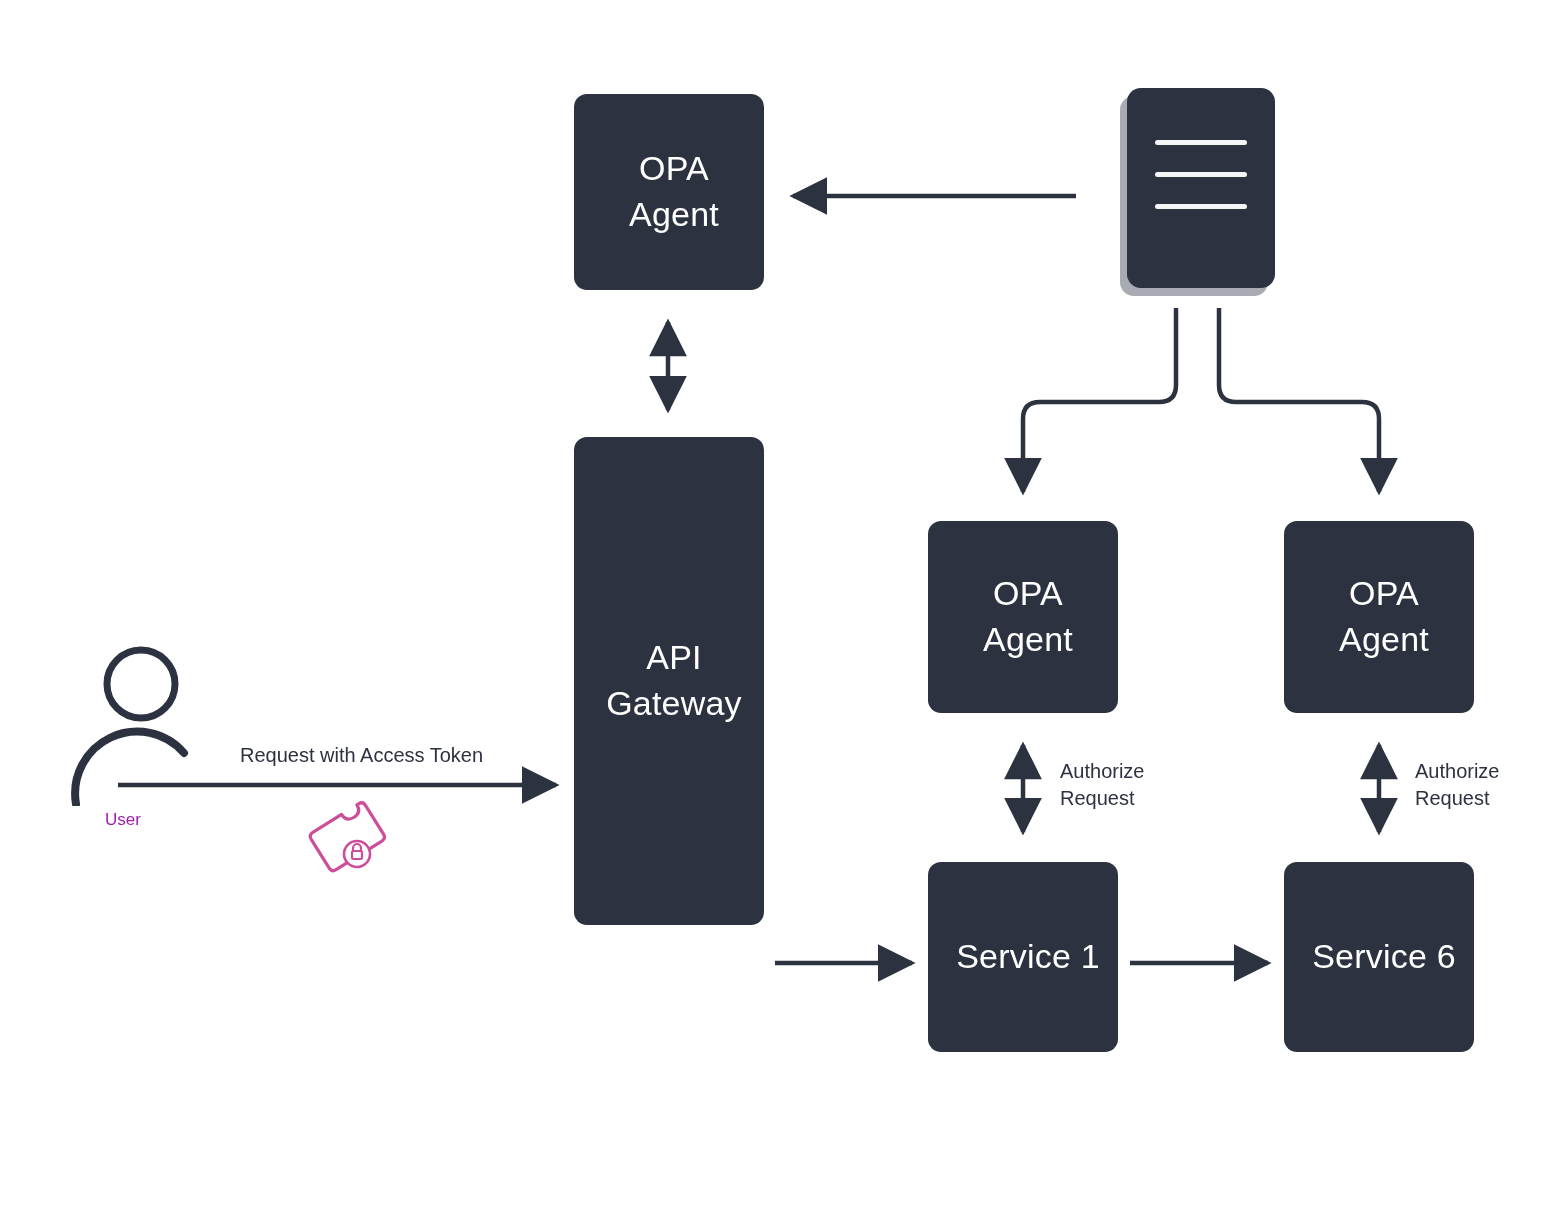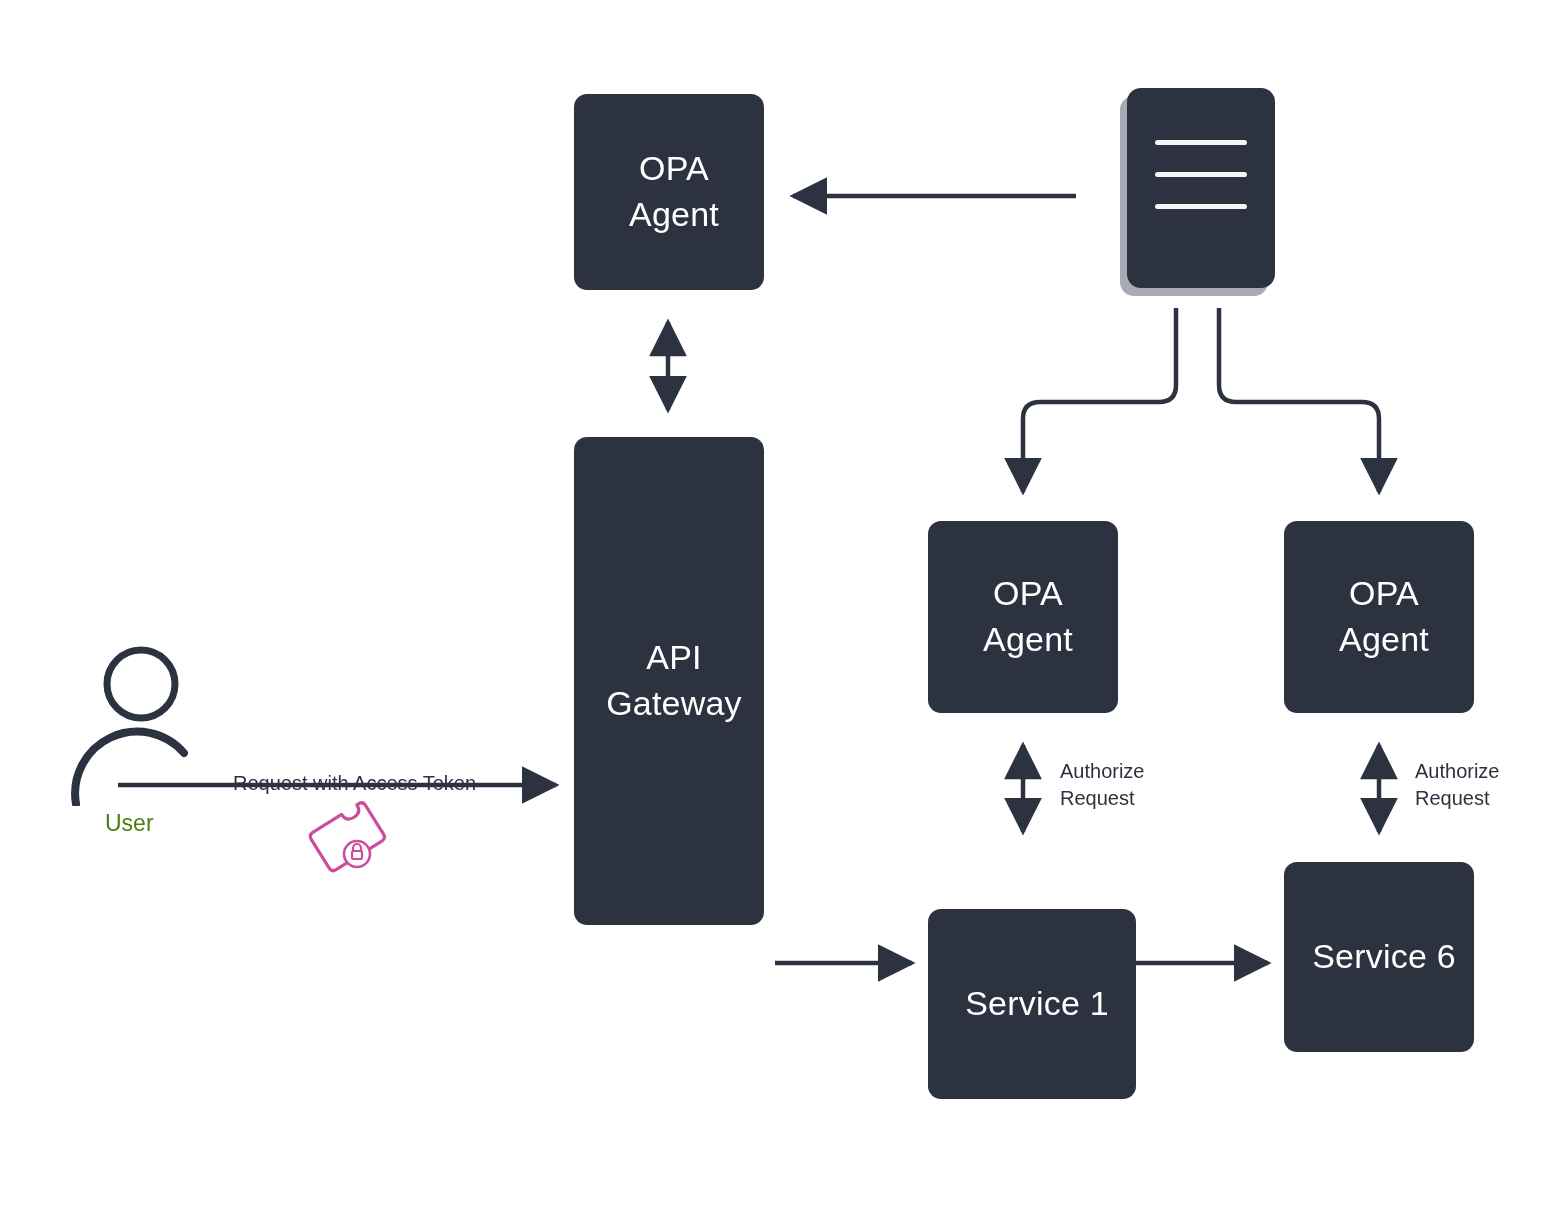--- a/index.html
+++ b/index.html
@@ -58,23 +58,23 @@
   .caption-label {
     position: absolute;
     color: #2d3240;
     font-family: "Liberation Sans", sans-serif;
     font-size: 20px;
     line-height: 1.35;
     white-space: pre-line;
   }
   .actor-label {
     position: absolute;
-    color: #4d7c0f;
-    font-family: "Liberation Sans", sans-serif;
-    font-size: 23px;
+    color: #a21caf;
+    font-family: "Liberation Sans", sans-serif;
+    font-size: 17px;
     line-height: 1.2;
   }
   .icon-layer {
     position: absolute;
   }
 </style>
 </head>
 <body>
 
 <div id="diagram-root">
@@ -139,21 +139,21 @@
   <div class="node-box" style="left:928px; top:521px; width:190px; height:192px;">
     <span class="node-label">OPA
 Agent</span>
   </div>
 
   <div class="node-box" style="left:1284px; top:521px; width:190px; height:192px;">
     <span class="node-label">OPA
 Agent</span>
   </div>
 
-  <div class="node-box" style="left:928px; top:909px; width:208px; height:190px;">
+  <div class="node-box" style="left:928px; top:862px; width:190px; height:190px;">
     <span class="node-label">Service 1</span>
   </div>
 
   <div class="node-box" style="left:1284px; top:862px; width:190px; height:190px;">
     <span class="node-label">Service 6</span>
   </div>
 
   <div class="icon-layer" style="left:1112px; top:84px; width:180px; height:220px;">
     <svg width="180" height="220" viewBox="0 0 180 220">
 
@@ -172,21 +172,21 @@
     <svg width="150" height="170" viewBox="0 0 150 170">
 
       <circle cx="73" cy="48" r="34" fill="none" stroke="#2d3240" stroke-width="7"></circle>
 
       <path d="M 8 168 A 62 62 0 0 1 116 117" fill="none" stroke="#2d3240" stroke-width="8" stroke-linecap="round"></path>
     </svg>
   </div>
 
   <div class="actor-label" style="left:105px; top:810px;">User</div>
 
-  <div class="edge-label" style="left:233px; top:742px;margin-top:28px;">Request with Access Token</div>
+  <div class="edge-label" style="left:240px; top:742px;">Request with Access Token</div>
 
   <div class="icon-layer" style="left:302px; top:798px; width:96px; height:86px;">
     <svg width="96" height="86" viewBox="0 0 96 86">
       <g transform="rotate(-32 48 43)">
 
         <path d="M 16 21
                  Q 16 16 21 16
                  L 55 16
                  Q 55 25 64 25
                  Q 73 25 73 16

